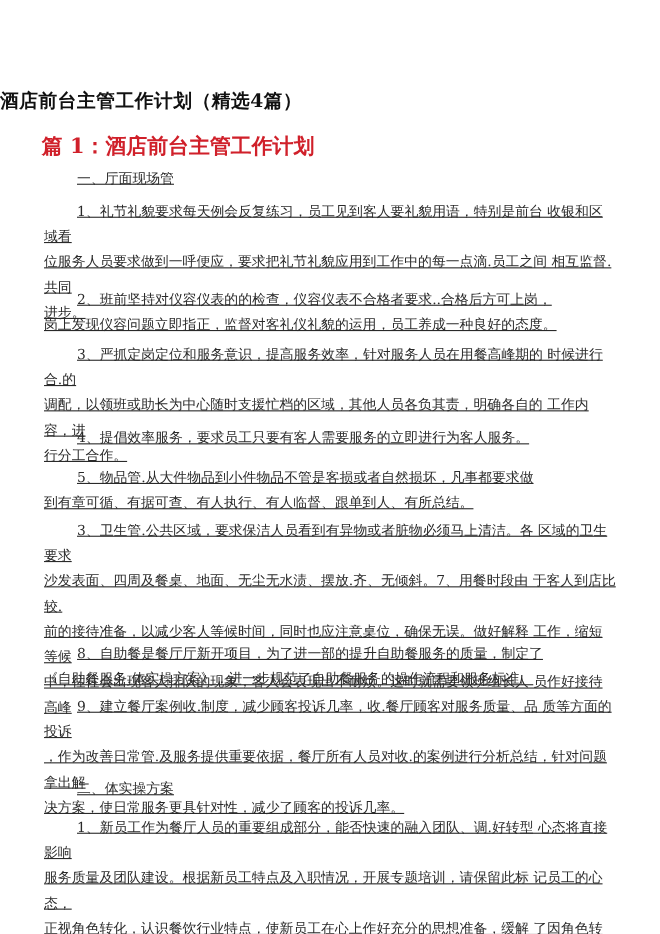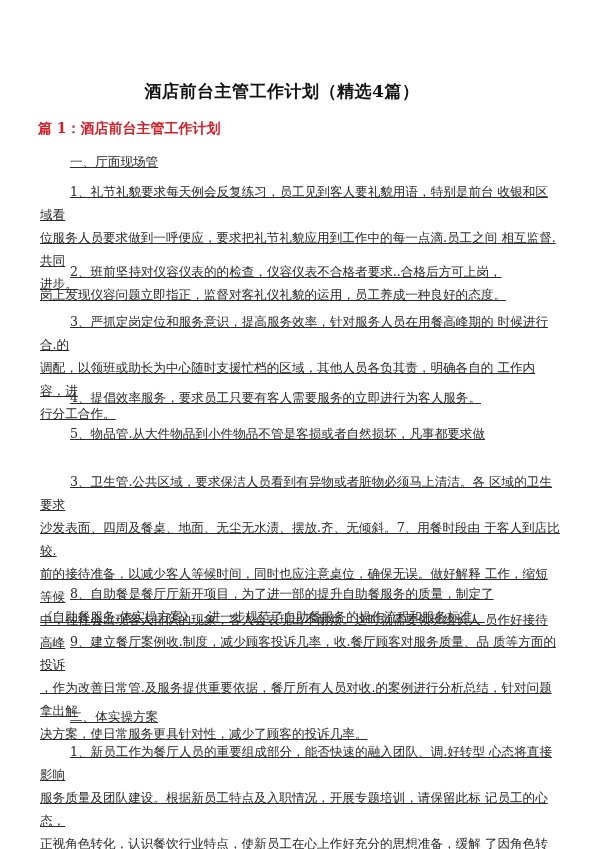--- a/index.html
+++ b/index.html
@@ -1,20 +1,20 @@
 <!DOCTYPE html>
 <html><head>
 <meta charset="utf-8">
 <style>
   html, body { margin: 0; padding: 0; background: #ffffff; }
   body { width: 600px; height: 849px; overflow: hidden; position: relative;
          font-family: "DejaVu Serif", "Liberation Serif", serif; color: #222; }
-  .title { position: absolute; top: 80px; left: 0; width: 564px; text-align: center;
+  .title { position: absolute; top: 80px; left: 0; width: 564px; text-align: left;
            font-size: 17px; font-weight: bold; color: #111; letter-spacing: 0.5px; }
-  .chapter { position: absolute; top: 120px; left: 38px; font-size: 14px; font-weight: bold; color: #d0202a; }
+  .chapter { position: absolute; top: 120px; left: 38px; font-size: 19px; font-weight: bold; color: #d0202a; }
   .body { position: absolute; left: 40px; width: 520px; font-size: 12.6px; line-height: 23px; color: #2a2a2a; }
   .body p { margin: 0; text-decoration: underline; }
   .indent { text-indent: 30px; }
   .h2 { padding-left: 30px; }
 </style>
 </head>
 <body>
 
 <div>
   <div class="title">酒店前台主管工作计划（精选4篇）</div>
@@ -40,20 +40,21 @@
     <p>调配，以领班或助长为中心随时支援忙档的区域，其他人员各负其责，明确各自的 工作内容，进</p>
     <p>行分工合作。</p>
   </div>
 
   <div class="body" style="top:386px">
     <p class="indent">4、提倡效率服务，要求员工只要有客人需要服务的立即进行为客人服务。</p>
   </div>
 
   <div class="body" style="top:422px">
     <p class="indent">5、物品管.从大件物品到小件物品不管是客损或者自然损坏，凡事都要求做</p>
+    <p>到有章可循、有据可查、有人执行、有人临督、跟单到人、有所总结。</p>
   </div>
 
   <div class="body" style="top:470px">
     <p class="indent">3、卫生管.公共区域，要求保洁人员看到有异物或者脏物必须马上清洁。各 区域的卫生要求</p>
     <p>沙发表面、四周及餐桌、地面、无尘无水渍、摆放.齐、无倾斜。7、用餐时段由 于客人到店比较.</p>
     <p>前的接待准备，以减少客人等候时间，同时也应注意桌位，确保无误。做好解释 工作，缩短等候</p>
     <p>中，往往会出现客人排队的现象，客人会表现出不耐烦。这时就需要领班组长人 员作好接待高峰</p>
   </div>
 
   <div class="body" style="top:582px">

